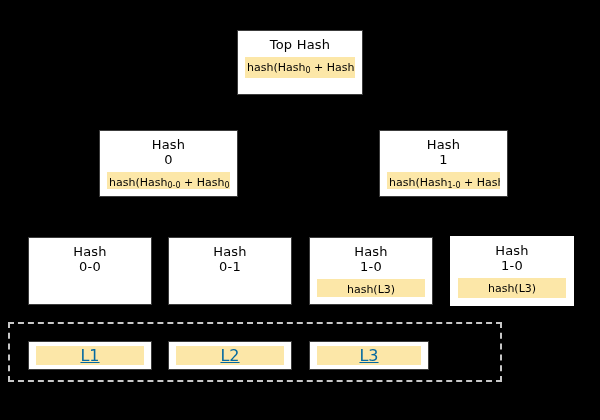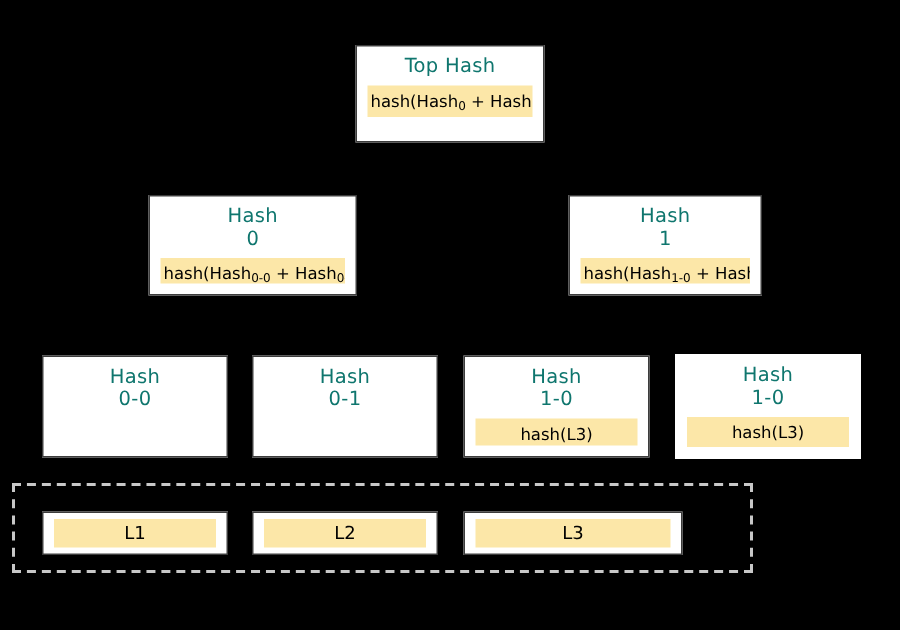--- a/index.html
+++ b/index.html
@@ -32,21 +32,21 @@
     align-items: center;
     justify-content: flex-start;
     padding: 6px 7px 7px 7px;
   }
   .node.dashed {
     background: #ffffff;
     border: 2px dashed #ffffff;
     padding: 5px 6px 6px 6px;
   }
   .node-title {
-    color: #0f766e;
+    color: #000000;
     font-size: 13px;
     line-height: 15px;
     text-align: center;
     white-space: pre-line;
     letter-spacing: 0.2px;
   }
   .node-band {
     margin-top: 5px;
     width: 100%;
     box-sizing: border-box;
@@ -81,24 +81,25 @@
     border: 1px solid #3c3c3c;
     display: flex;
     align-items: center;
     justify-content: center;
     padding: 5px 7px;
   }
   .datablock-band {
     width: 100%;
     box-sizing: border-box;
     background: #fce7a8;
-    color: #000000;
-    font-size: 12px;
+    color: #0369a1;
+    font-size: 16px;
     line-height: 19px;
     text-align: center;
+    text-decoration: underline;
   }
 
   
   .edge {
     position: absolute;
     background: #000000;
   }
   .edge.h { height: 1px; }
   .edge.v { width: 1px; }
 </style>
@@ -164,17 +165,17 @@
   <div class="datagroup" style="left:8px; top:322px; width:494px; height:60px;"></div>
 
   <div class="datablock" style="left:28px; top:341px; width:124px; height:29px;">
     <div class="datablock-band">L1</div>
   </div>
 
   <div class="datablock" style="left:168px; top:341px; width:124px; height:29px;">
     <div class="datablock-band">L2</div>
   </div>
 
-  <div class="datablock" style="left:309px; top:341px; width:146px; height:29px;">
+  <div class="datablock" style="left:309px; top:341px; width:120px; height:29px;">
     <div class="datablock-band">L3</div>
   </div>
 
 </div>
 
 </body></html>

